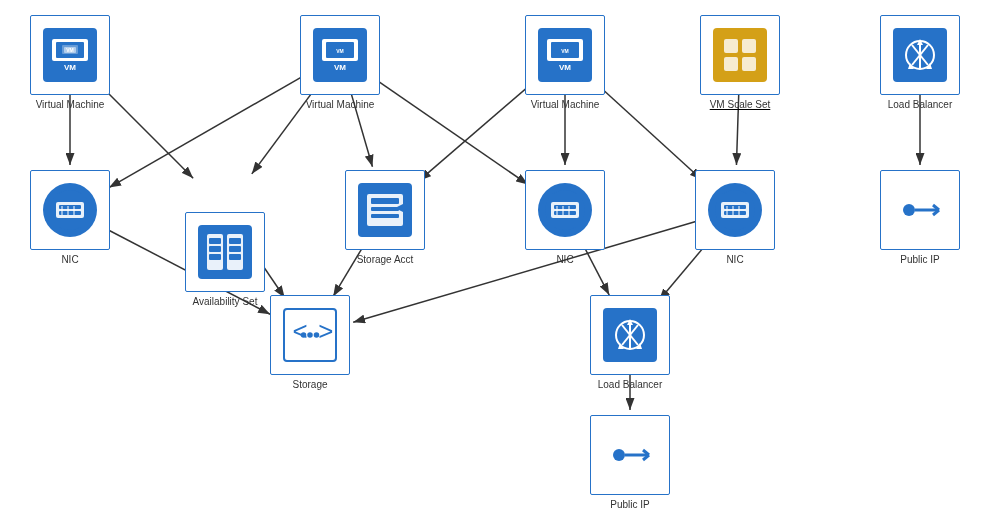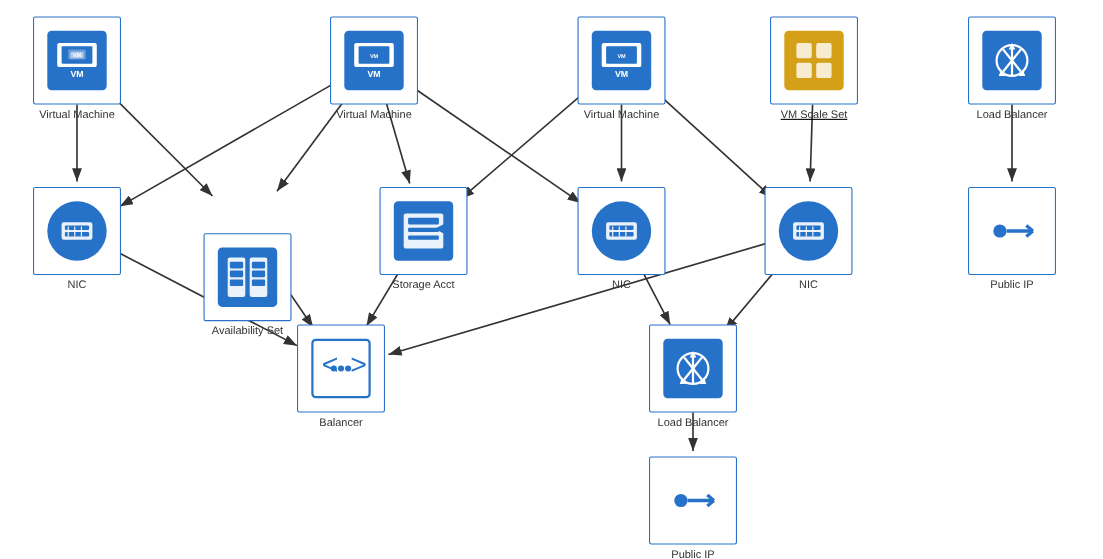--- a/index.html
+++ b/index.html
@@ -367,21 +367,21 @@
       <div class="network-icon">
         <svg width="54" height="54" viewBox="0 0 54 54">
           <text x="8" y="32" font-size="28" fill="#2672C8">&lt;</text>
           <circle cx="20" cy="27" r="3" fill="#2672C8"></circle>
           <circle cx="27" cy="27" r="3" fill="#2672C8"></circle>
           <circle cx="34" cy="27" r="3" fill="#2672C8"></circle>
           <text x="36" y="32" font-size="28" fill="#2672C8">&gt;</text>
         </svg>
       </div>
     </div>
-    <div class="node-label">Balancer</div>
+    <div class="node-label">Storage</div>
   </div>
 
   <div class="node" id="node-lb_bot" style="left:590px; top:295px;">
     <div class="node-box">
       <div class="lb-icon">
         <svg width="40" height="40" viewBox="0 0 40 40">
           <circle cx="20" cy="20" r="14" fill="none" stroke="white" stroke-width="2"></circle>
           <line x1="20" y1="6" x2="20" y2="34" stroke="white" stroke-width="2"></line>
           <line x1="12" y1="10" x2="28" y2="30" stroke="white" stroke-width="2"></line>
           <line x1="28" y1="10" x2="12" y2="30" stroke="white" stroke-width="2"></line>

